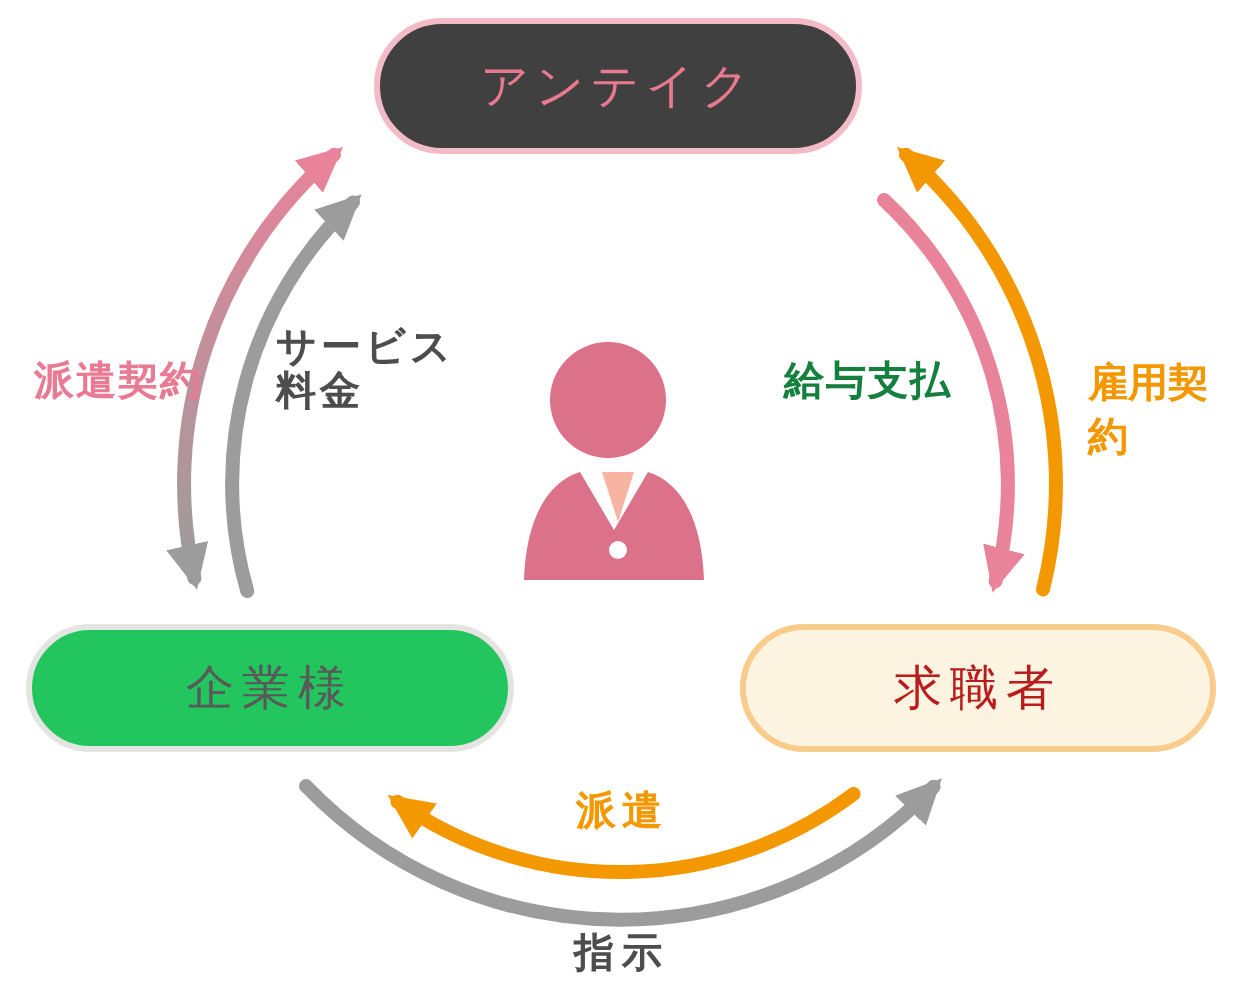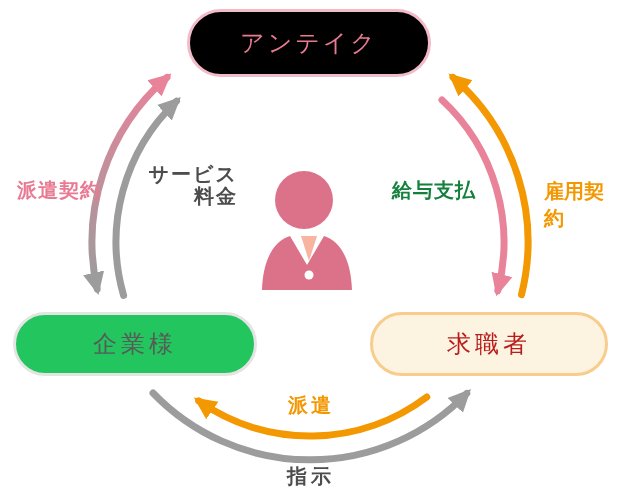--- a/index.html
+++ b/index.html
@@ -7,37 +7,37 @@
     position:relative; width:618px; height:493px; background:#ffffff;
     font-family:"Liberation Sans", sans-serif; overflow:hidden;
   }
   .arrows-layer { position:absolute; left:0; top:0; }
   .node {
     position:absolute; display:flex; align-items:center; justify-content:center;
     border-radius:40px; box-sizing:border-box; font-weight:500;
   }
   .node-anteiku {
     left:187px; top:9px; width:244px; height:68px;
-    background:#000000; border:3px solid #f3bac8; color:#e8798e;
+    background:#404040; border:3px solid #f3bac8; color:#e8798e;
     font-size:24px; letter-spacing:3px;
   }
   .node-client {
     left:13px; top:312px; width:244px; height:64px;
     background:#22c55e; border:3px solid #e4e4e3; color:#595959;
     font-size:24px; letter-spacing:4px;
   }
   .node-jobseeker {
     left:370px; top:312px; width:238px; height:64px;
     background:#fdf3e1; border:3px solid #f8cc8c; color:#b91c1c;
     font-size:24px; letter-spacing:4px;
   }
   .edge-label { position:absolute; font-weight:bold; font-size:20px; letter-spacing:1px; }
   .lbl-dispatch-contract { left:1px;   top:177px; color:#e87b93;margin-left:16px; }
   .lbl-service-fee {
-    left:138px; top:163px; width:100px; text-align:right; color:#4d4d4d;
+    left:138px; top:163px; width:100px; text-align:left; color:#4d4d4d;
     white-space:pre-line; line-height:22px; letter-spacing:2px;
   }
   .lbl-salary       { left:392px; top:177px; color:#15803d; }
   .lbl-employment   { left:544px; top:178px; color:#f39800; letter-spacing:0; }
   .lbl-dispatch     { left:288px; top:392px; color:#f39800; letter-spacing:3px; }
   .lbl-instructions { left:287px; top:463px; color:#4d4d4d; letter-spacing:4px; }
 </style>
 </head>
 <body>
 

